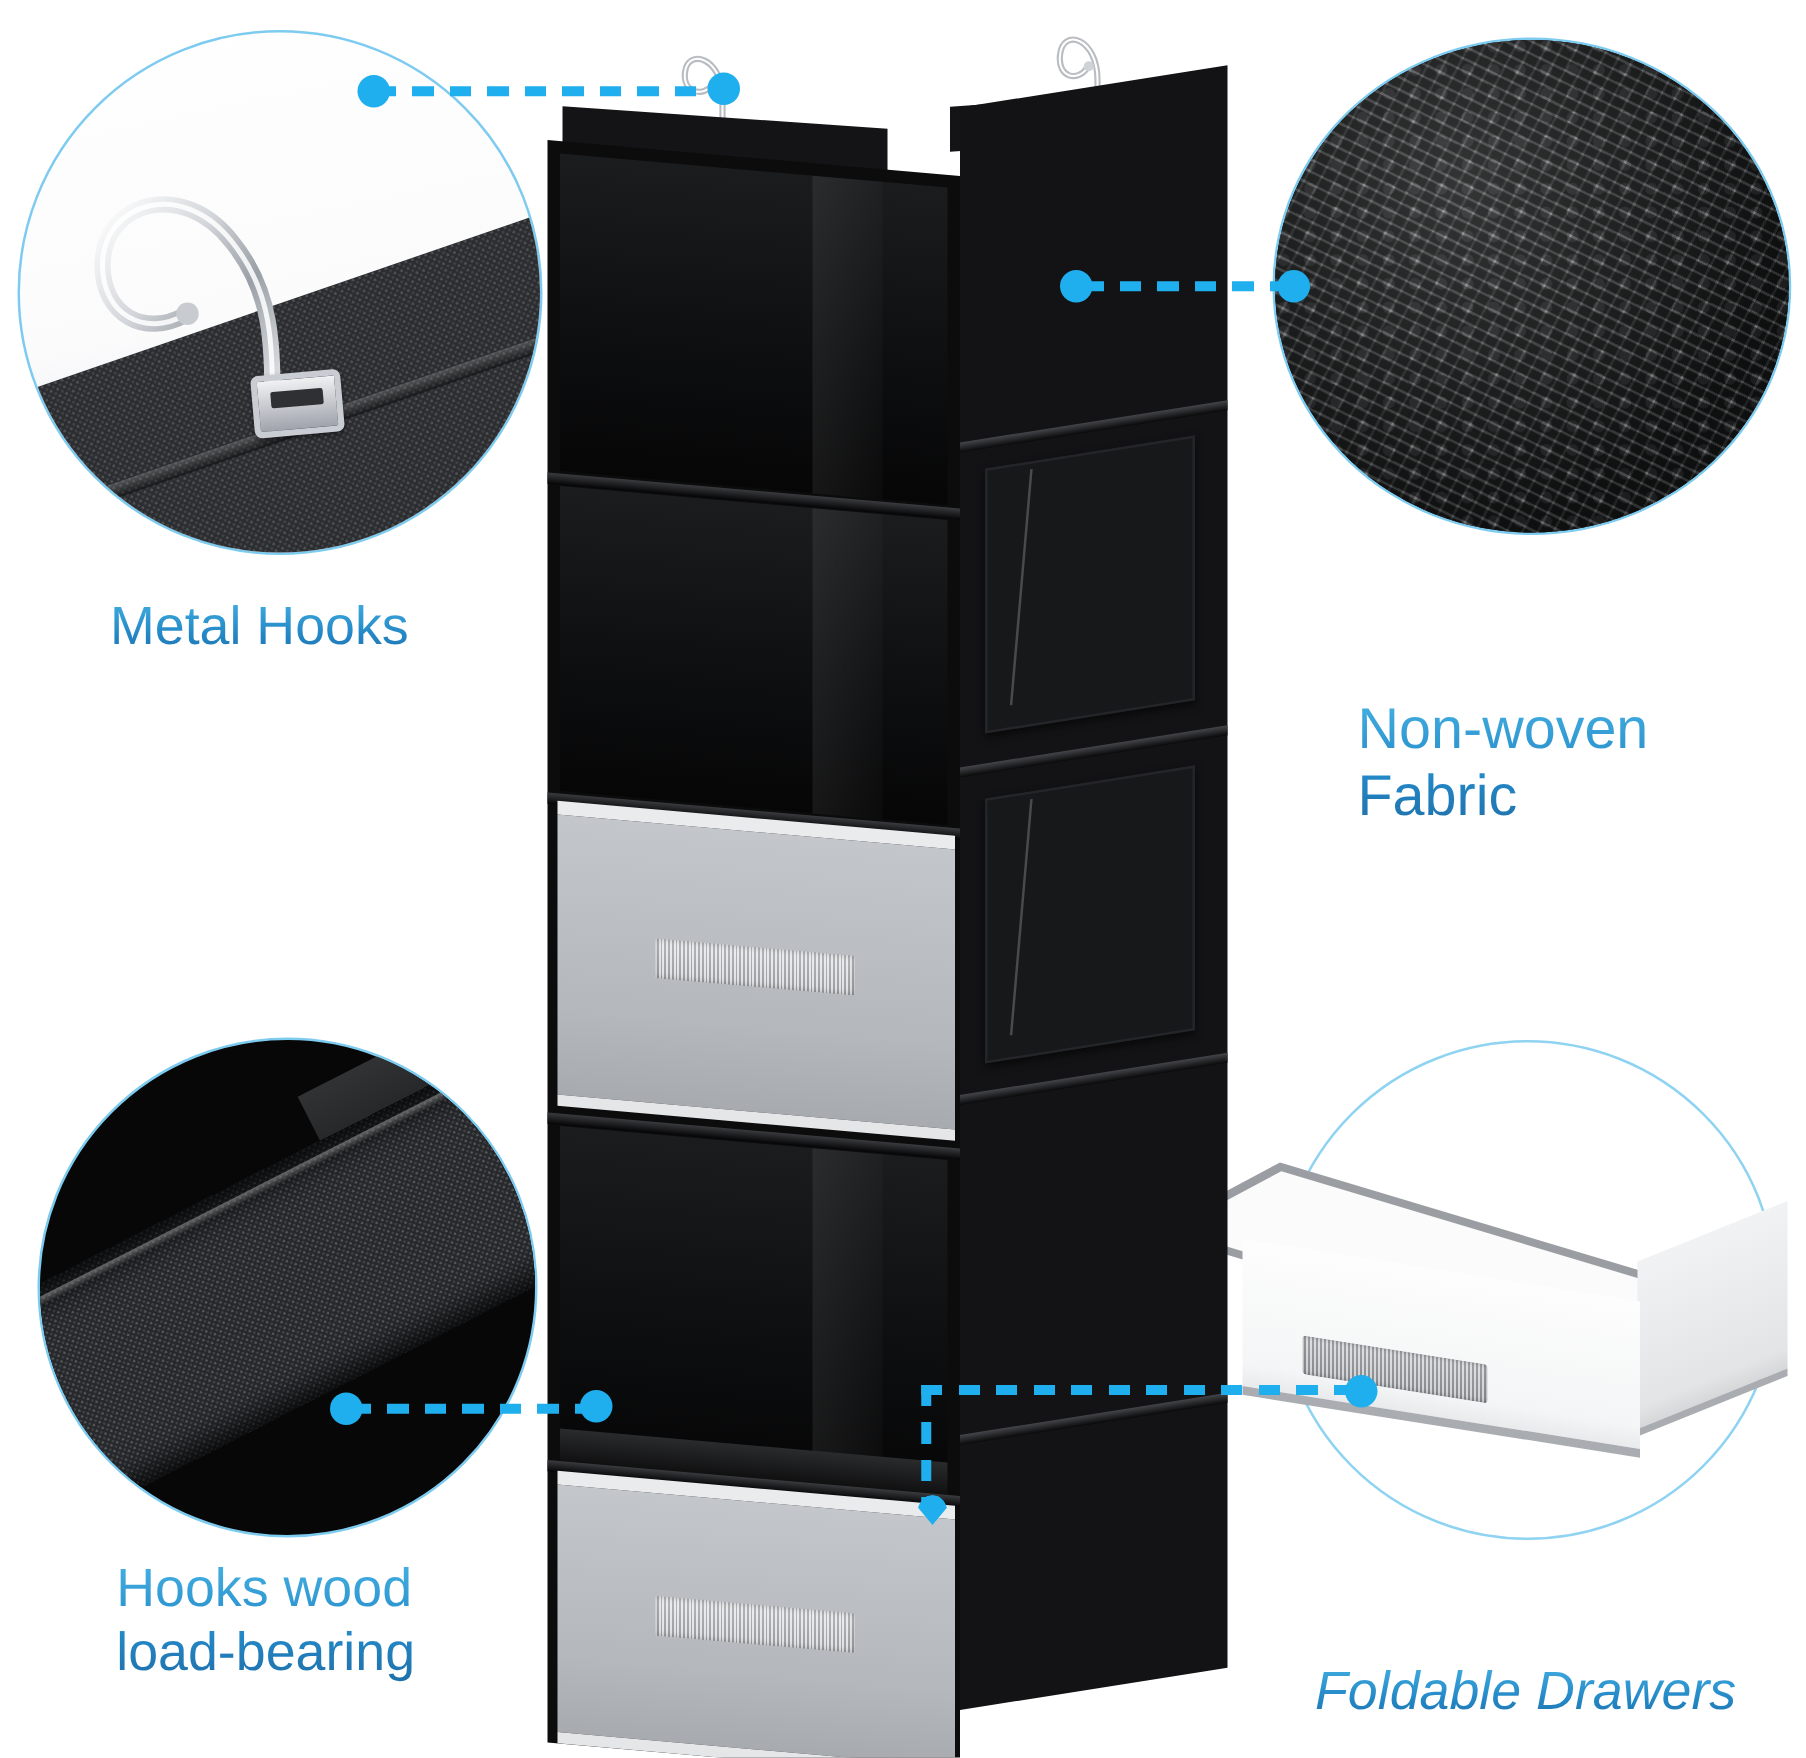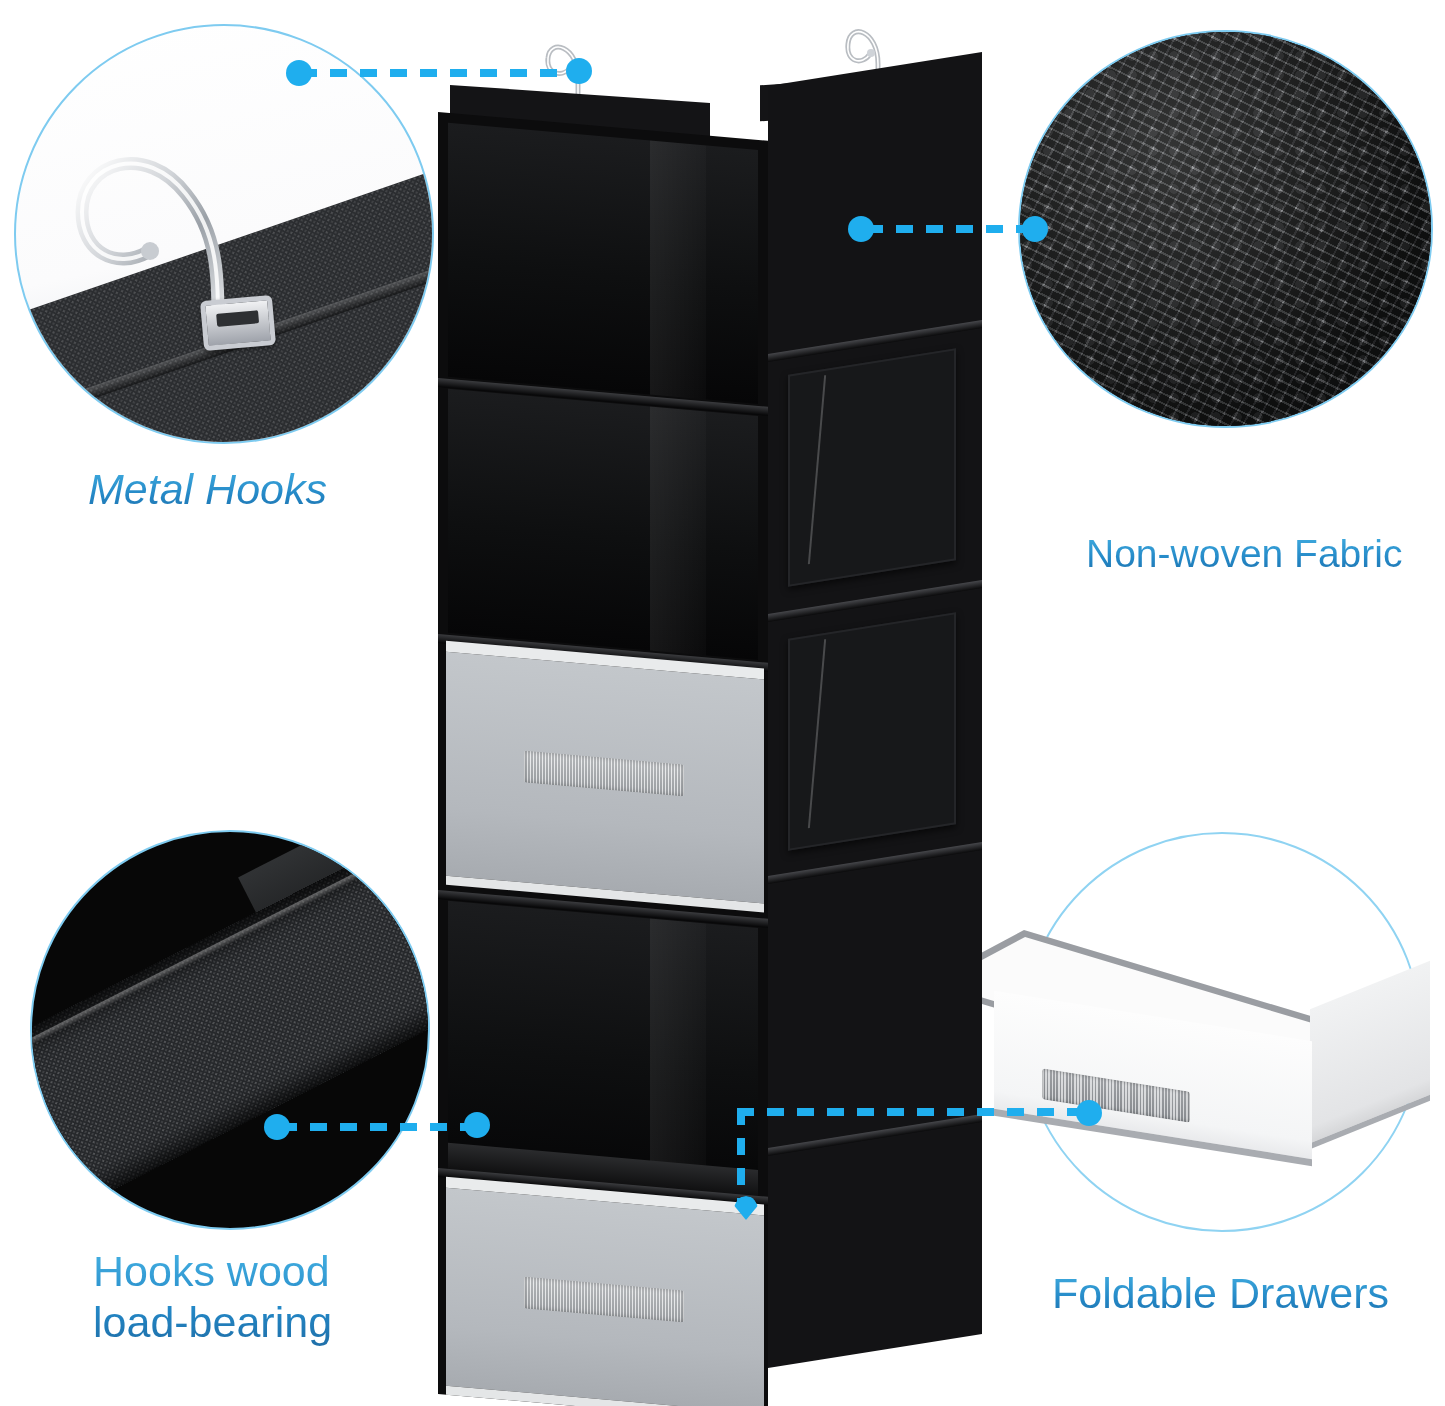--- a/index.html
+++ b/index.html
@@ -214,24 +214,24 @@
     position: absolute;
     color: #2387c6;
     background: linear-gradient(180deg, #46b3e4 0%, #2387c6 62%, #1f6fa8 100%);
     -webkit-background-clip: text;
     background-clip: text;
     -webkit-text-fill-color: transparent;
     font-weight: 400;
     line-height: 1.18;
     white-space: pre-line;
   }
-  #label-hooks   { left: 88px;  top: 464px;  font-size: 43px; font-style: italic; }
-  #label-fabric  { left: 1086px; top: 531px; font-size: 39px; }
+  #label-hooks   { left: 88px;  top: 476px;  font-size: 43px; }
+  #label-fabric  { left: 1086px; top: 555px; font-size: 46px; }
   #label-wood    { left: 93px;  top: 1246px; font-size: 43px; }
-  #label-drawer  { left: 1052px; top: 1268px; font-size: 43px; }
+  #label-drawer  { left: 1052px; top: 1328px; font-size: 43px; font-style: italic; }
 
   
   #product {
     position: absolute;
     left: 430px;
     top: 14px;
     width: 560px;
     height: 1392px;
   }
 

